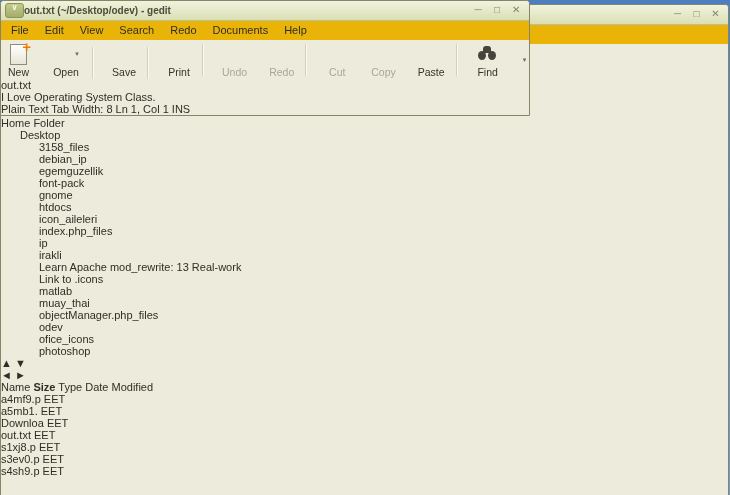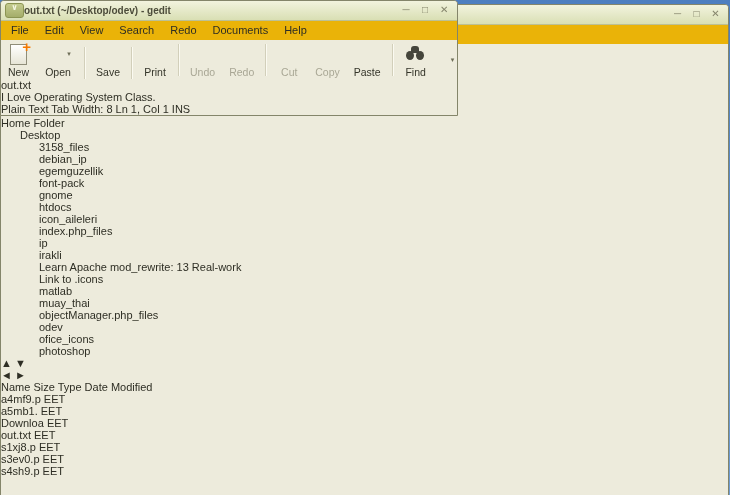--- a/index.html
+++ b/index.html
@@ -21,21 +21,21 @@
     background:linear-gradient(180deg,#c4cb8e,#a4ad6a);border:1px solid #8b94527;
     border:1px solid #8b9452;position:relative;cursor:default;
   }
   .title-menu-btn::after{content:'∨';position:absolute;left:0;right:0;top:-1px;text-align:center;font-size:8px;color:#f4f6e2;font-weight:bold;}
   .title-text{flex:1;text-align:left;font-weight:bold;color:#4c4c3a;font-size:10px;white-space:nowrap;overflow:hidden;}
   .win-controls{display:flex;gap:6px;align-items:center;flex:none;padding-right:2px;}
   .win-btn{width:13px;height:13px;text-align:center;line-height:12px;color:#85856c;font-size:10px;cursor:default;}
   .menubar{display:flex;align-items:center;padding:0 2px;background:#eab308;}
   .menu-item{padding:3px 8px 4px 8px;cursor:default;}
   
-  .toolbar{display:flex;align-items:center;background:#edebdc;}
+  .toolbar{display:flex;align-items:center;background:#edebdc;gap:8px;}
   .tbtn{display:flex;flex-direction:column;align-items:center;padding:2px 7px 1px 7px;cursor:default;}
   .tbtn .icon-row{display:flex;align-items:center;gap:2px;height:24px;}
   .tb-label{font-size:10.5px;color:#35352a;margin-top:0px;white-space:nowrap;}
   .c-disabled .tb-label{color:#a9a795;}
   .tool-sep{width:1px;height:32px;background:#d2cfba;box-shadow:1px 0 0 #fbfaf1;margin:0 4px;flex:none;}
   .drop-chev{width:8px;text-align:center;color:#6e6e58;font-size:7px;}
   .drop-chev::before{content:'▾';}
   
   .tb-ico{width:24px;height:24px;position:relative;flex:none;}
   .tb-ico::before,.tb-ico::after{position:absolute;}
@@ -414,21 +414,21 @@
         <span class="sb-btn" style="right:0;top:0;">►</span>
       </div>
     </div>
 
     <div class="list-pane">
       <div class="lp-head">
         <span class="hcell" style="width:175px;">
           <span>Name</span>
           <span class="sort-chev"></span>
         </span>
-        <span class="hcell" style="width:50px;">Size</span>
+        <span class="hcell" style="width:50px;font-weight:bold;">Size</span>
         <span class="hcell" style="width:112px;">Type</span>
         <span class="hcell" style="flex:1;border-right:none;">Date Modified</span>
       </div>
       <div class="lp-body">
 
       <div class="lrow">
             <span class="cell name">
               <span class="f-ico c-thumb-light"></span>
               <span>a4mf9.p</span>
             </span>

